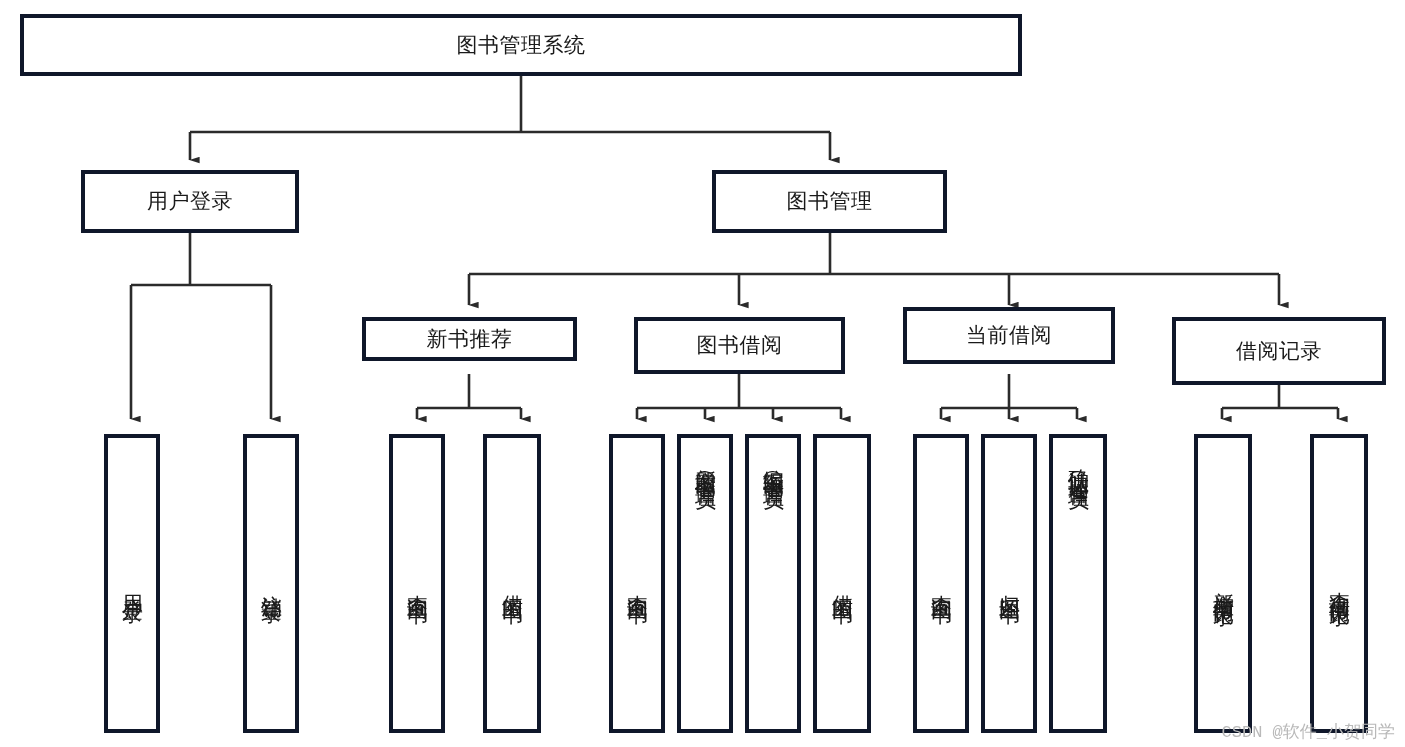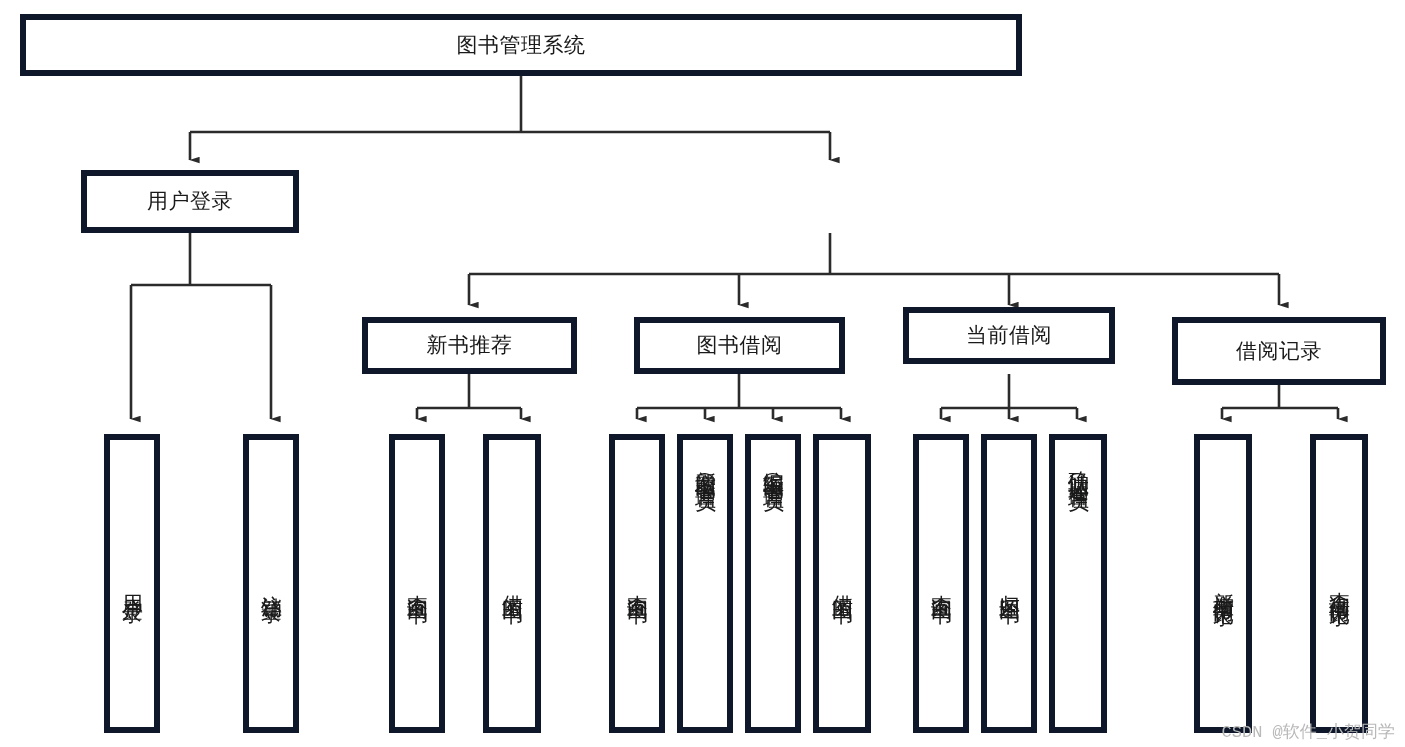--- a/index.html
+++ b/index.html
@@ -23,21 +23,21 @@
     position: absolute;
     left: 0;
     top: 0;
     width: 1405px;
     height: 747px;
   }
   .node-box {
     position: absolute;
     box-sizing: border-box;
     background: #ffffff;
-    border: 6px solid #0f172a;
+    border: 4px solid #0f172a;
     display: flex;
     align-items: center;
     justify-content: center;
     overflow: hidden;
   }
   .node-label {
     color: #1a1a1a;
     font-size: 21px;
     line-height: 1.18;
     letter-spacing: 0.5px;
@@ -127,22 +127,25 @@
     </g>
   </svg>
 
   <div class="node-box" style="left:20px; top:14px; width:1002px; height:62px;">
     <span class="node-label">图书管理系统</span>
   </div>
 
   <div class="node-box" style="left:81px; top:170px; width:218px; height:63px;">
     <span class="node-label">用户登录</span>
   </div>
-
-  <div class="node-box" style="left:362px; top:317px; width:215px; height:57px;align-items:center;">
+  <div class="node-box" style="left:712px; top:170px; width:235px; height:63px;">
+    <span class="node-label">图书管理</span>
+  </div>
+
+  <div class="node-box" style="left:362px; top:317px; width:215px; height:44px;align-items:center;">
     <span class="node-label">新书推荐</span>
   </div>
   <div class="node-box" style="left:634px; top:317px; width:211px; height:57px;">
     <span class="node-label">图书借阅</span>
   </div>
   <div class="node-box" style="left:903px; top:307px; width:212px; height:57px;font-family:Liberation Serif, serif;">
     <span class="node-label">当前借阅</span>
   </div>
   <div class="node-box" style="left:1172px; top:317px; width:214px; height:68px;">
     <span class="node-label">借阅记录</span>

